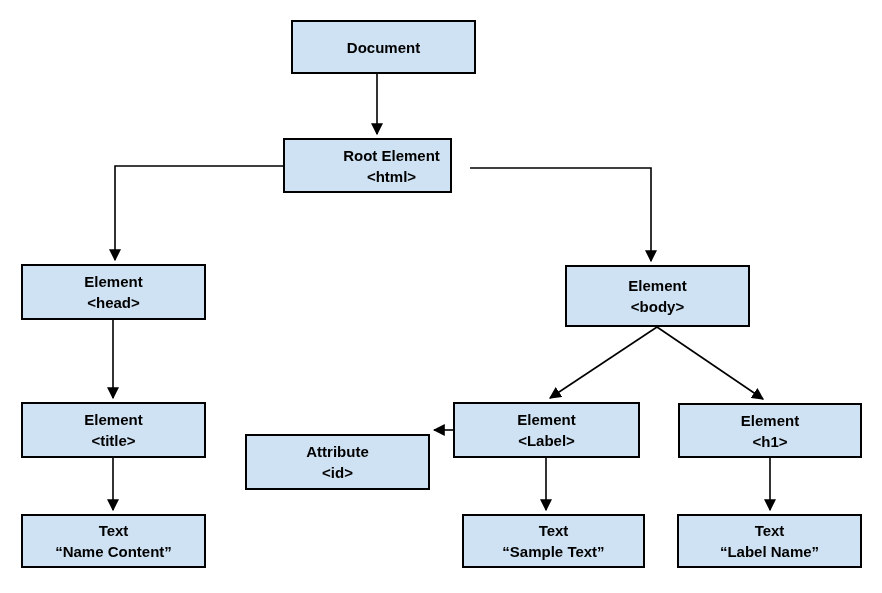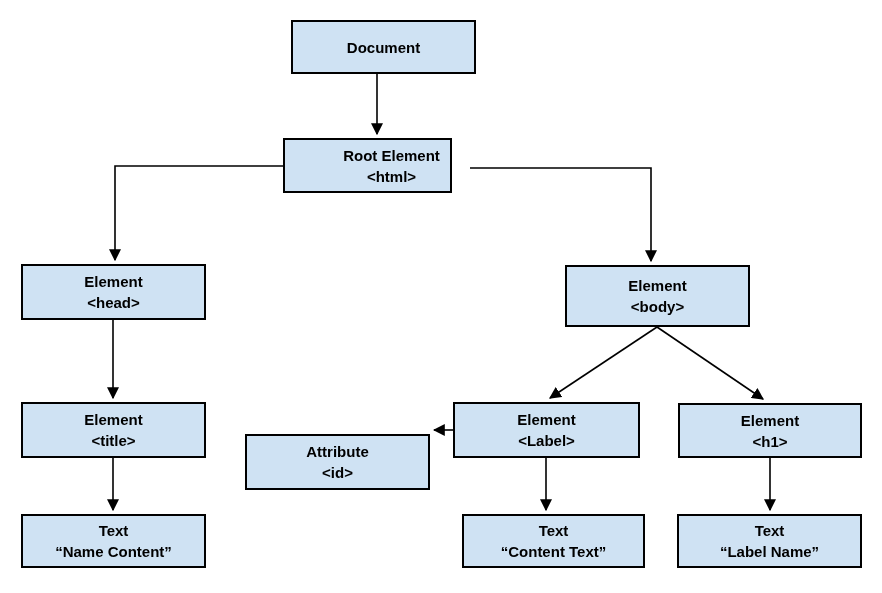--- a/index.html
+++ b/index.html
@@ -107,21 +107,21 @@
     <span>&lt;h1&gt;</span>
   </div>
 
   <div class="node" style="left:21px;top:514px;width:185px;height:54px;">
     <span>Text</span>
     <span>“Name Content”</span>
   </div>
 
   <div class="node" style="left:462px;top:514px;width:183px;height:54px;">
     <span>Text</span>
-    <span>“Content Text”</span>
+    <span>“Sample Text”</span>
   </div>
 
   <div class="node" style="left:677px;top:514px;width:185px;height:54px;">
     <span>Text</span>
     <span>“Label Name”</span>
   </div>
 
 </div>
 
 </body></html>

